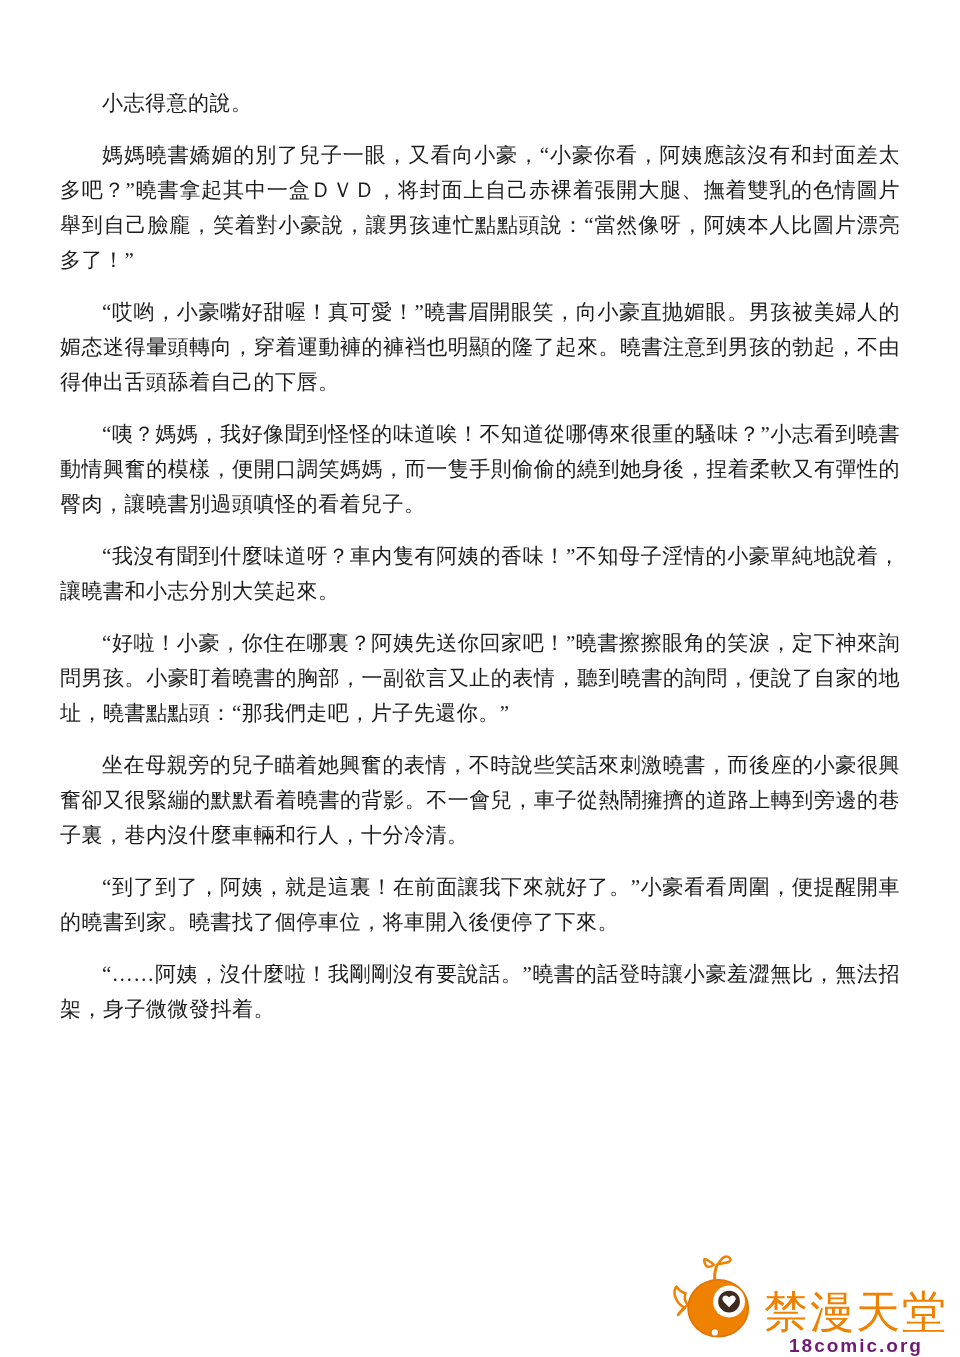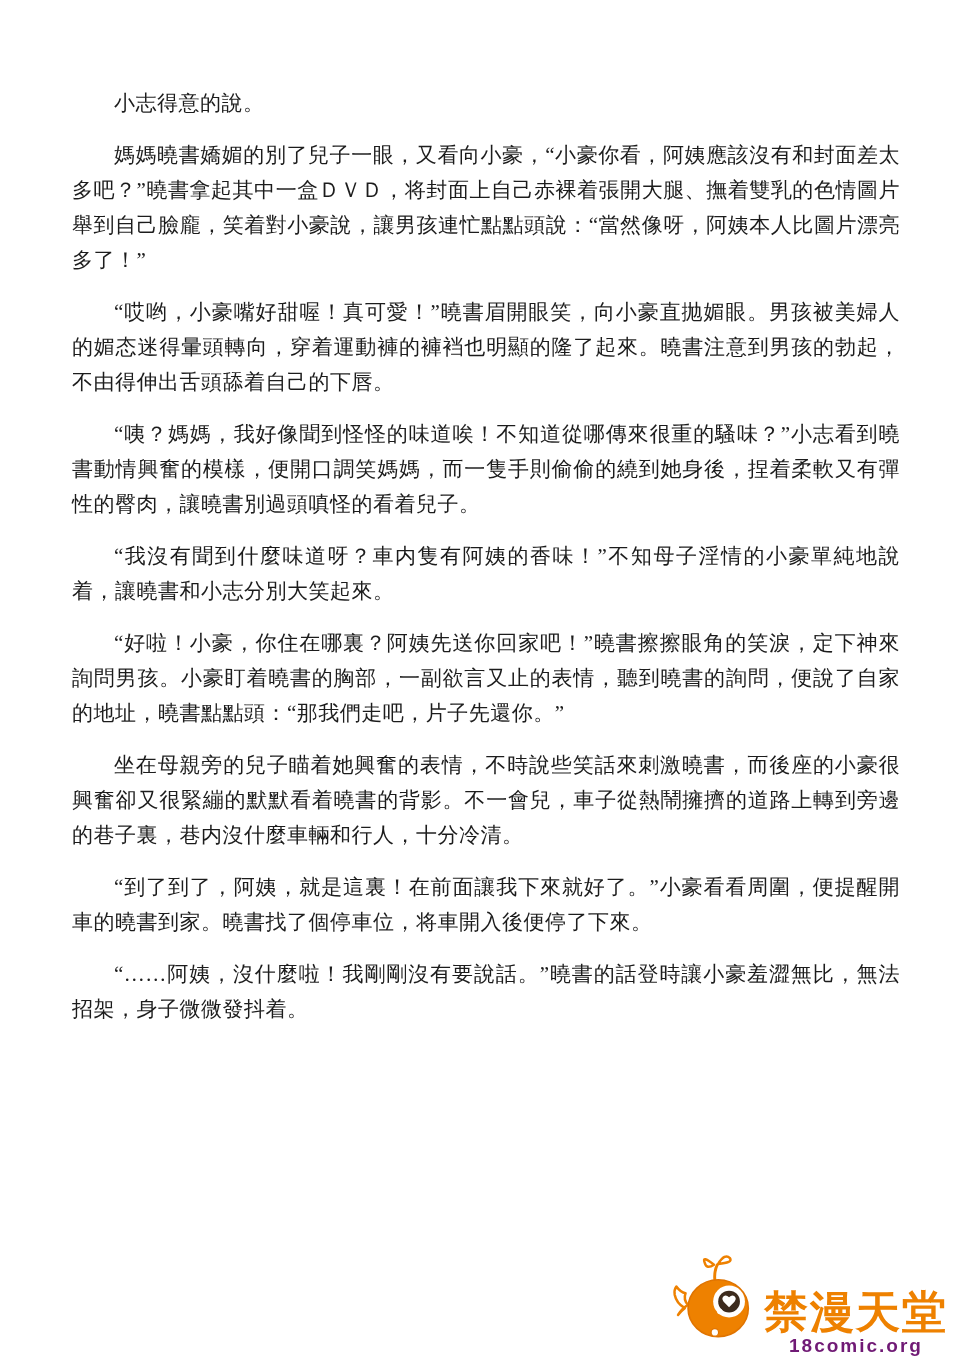--- a/index.html
+++ b/index.html
@@ -15,21 +15,21 @@
     overflow: hidden;
     font-family: "Liberation Serif", "DejaVu Serif", serif;
   }
   .text-block {
     position: absolute;
     left: 60px;
     top: 86px;
     width: 840px;
   }
   .para {
-    margin: 0 0 17px 12px;
+    margin: 0 0 17px 0;
     font-size: 21px;
     line-height: 35px;
     color: #1c1c1c;
     text-indent: 2em;
     text-align: justify;
     text-justify: inter-ideograph;
     letter-spacing: 0.5px;
     word-break: break-all;
   }
   .page-number {
@@ -57,21 +57,21 @@
   }
   .wm-text {
     display: flex;
     flex-direction: column;
     align-items: center;
     font-family: "Liberation Sans", "DejaVu Sans", sans-serif;
     line-height: 1;
   }
   .wm-name {
     font-size: 44px;
-    font-weight: bold;
+    font-weight: normal;
     color: #ee8100;
     letter-spacing: 2px;
     white-space: nowrap;
     margin-top: 47px;
   }
   .wm-url {
     margin-top: 2px;
     font-size: 19px;
     font-weight: bold;
     color: #701a75;

